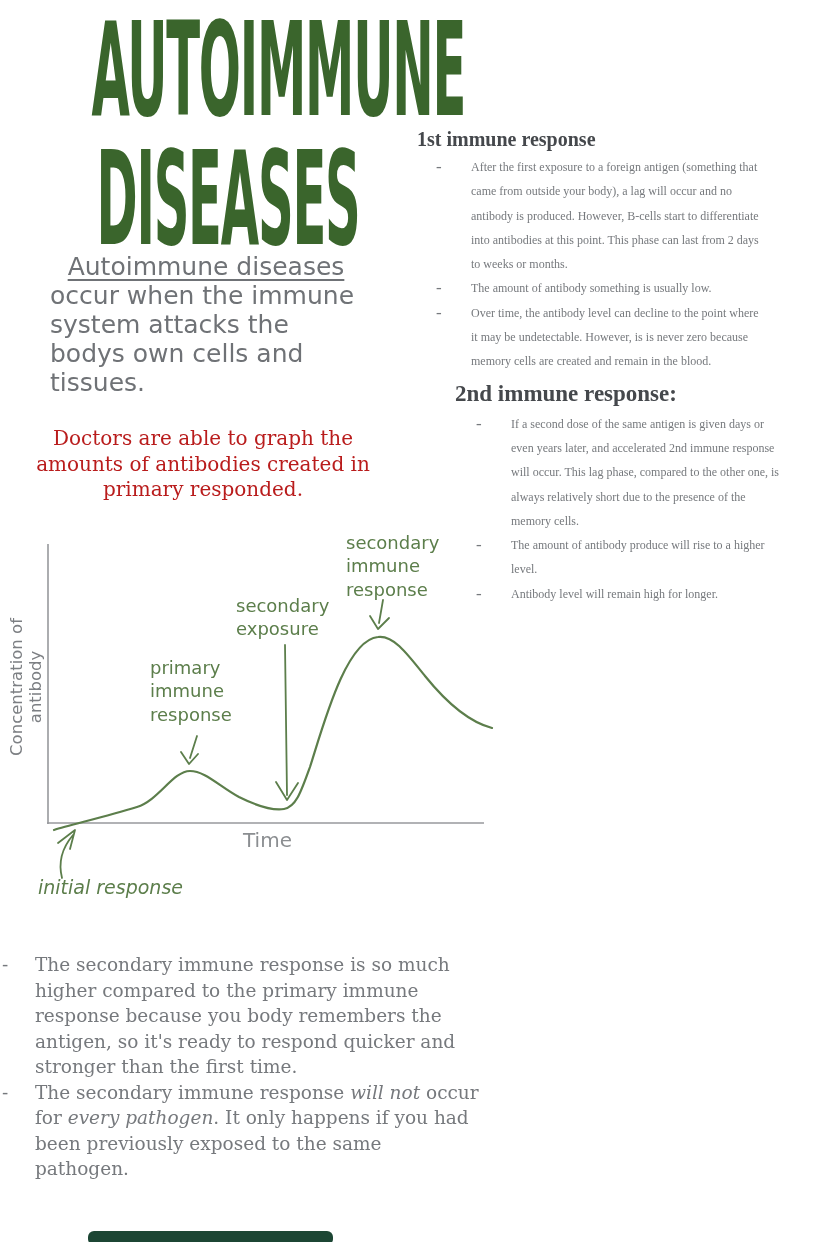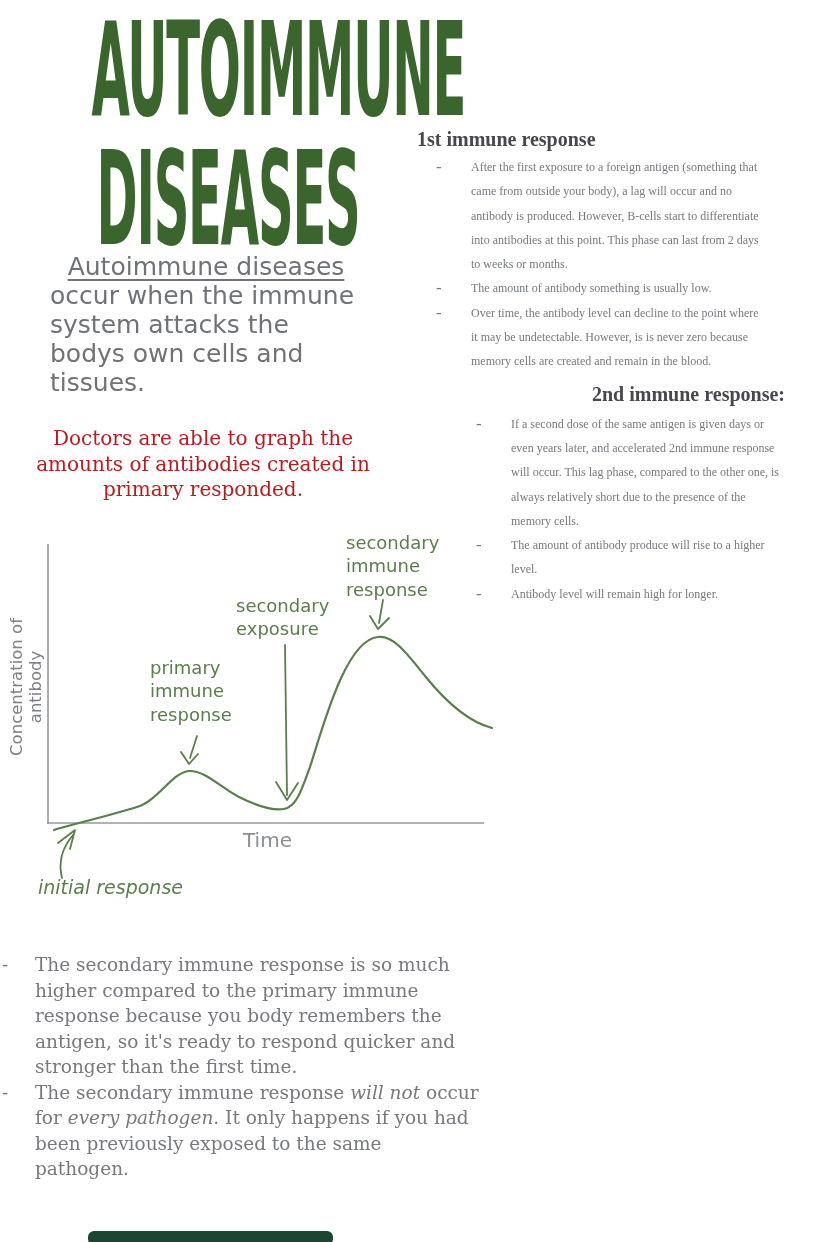--- a/index.html
+++ b/index.html
@@ -36,21 +36,21 @@
           font-family:"DejaVu Sans",sans-serif;}
   .ylabel{position:absolute;left:-79px;top:668px;width:210px;text-align:center;
           transform:rotate(-90deg);font-size:16.5px;color:#7c7f83;
           font-family:"DejaVu Sans",sans-serif;}
 
   
   .rcol{position:absolute;left:417px;top:126px;width:368px;
         font-family:Liberation Serif, serif;color:#76797d;}
   .rcol h2{margin:0;color:#45484c;}
   .h1st{font-size:20px;line-height:26px;}
-  .h2nd{font-size:20px;line-height:30px;margin-left:38px !important;margin-top:5px !important;text-align:right;}
+  .h2nd{font-size:23px;line-height:30px;margin-left:38px !important;margin-top:5px !important;}
   .blist{list-style:none;margin:3px 0 2px 0;padding:0;}
   .blist li{display:flex;align-items:flex-start;}
   .blist p{margin:0;font-size:12px;line-height:24.3px;}
   .dash{flex:none;width:35px;font-size:17px;line-height:24.3px;}
   .s1{margin-left:19px;}
   .s1 p{width:292px;}
   .s2{margin-left:59px;}
   .s2 p{width:274px;}
 
   

